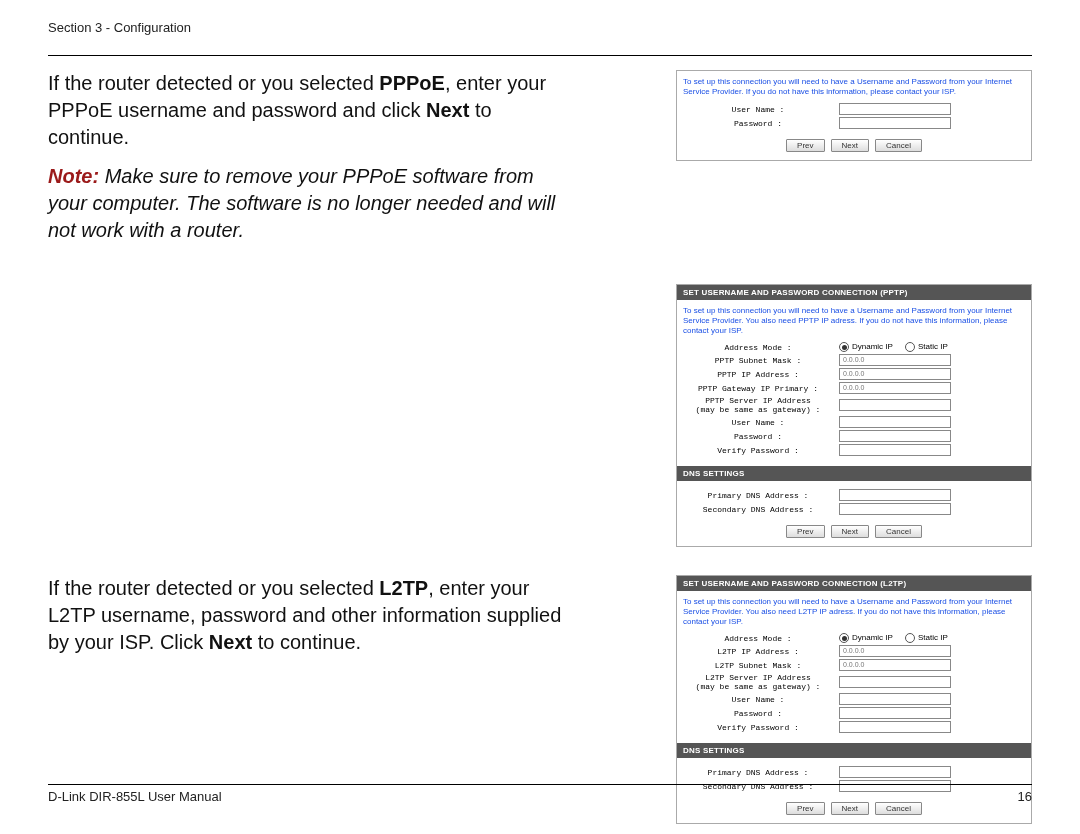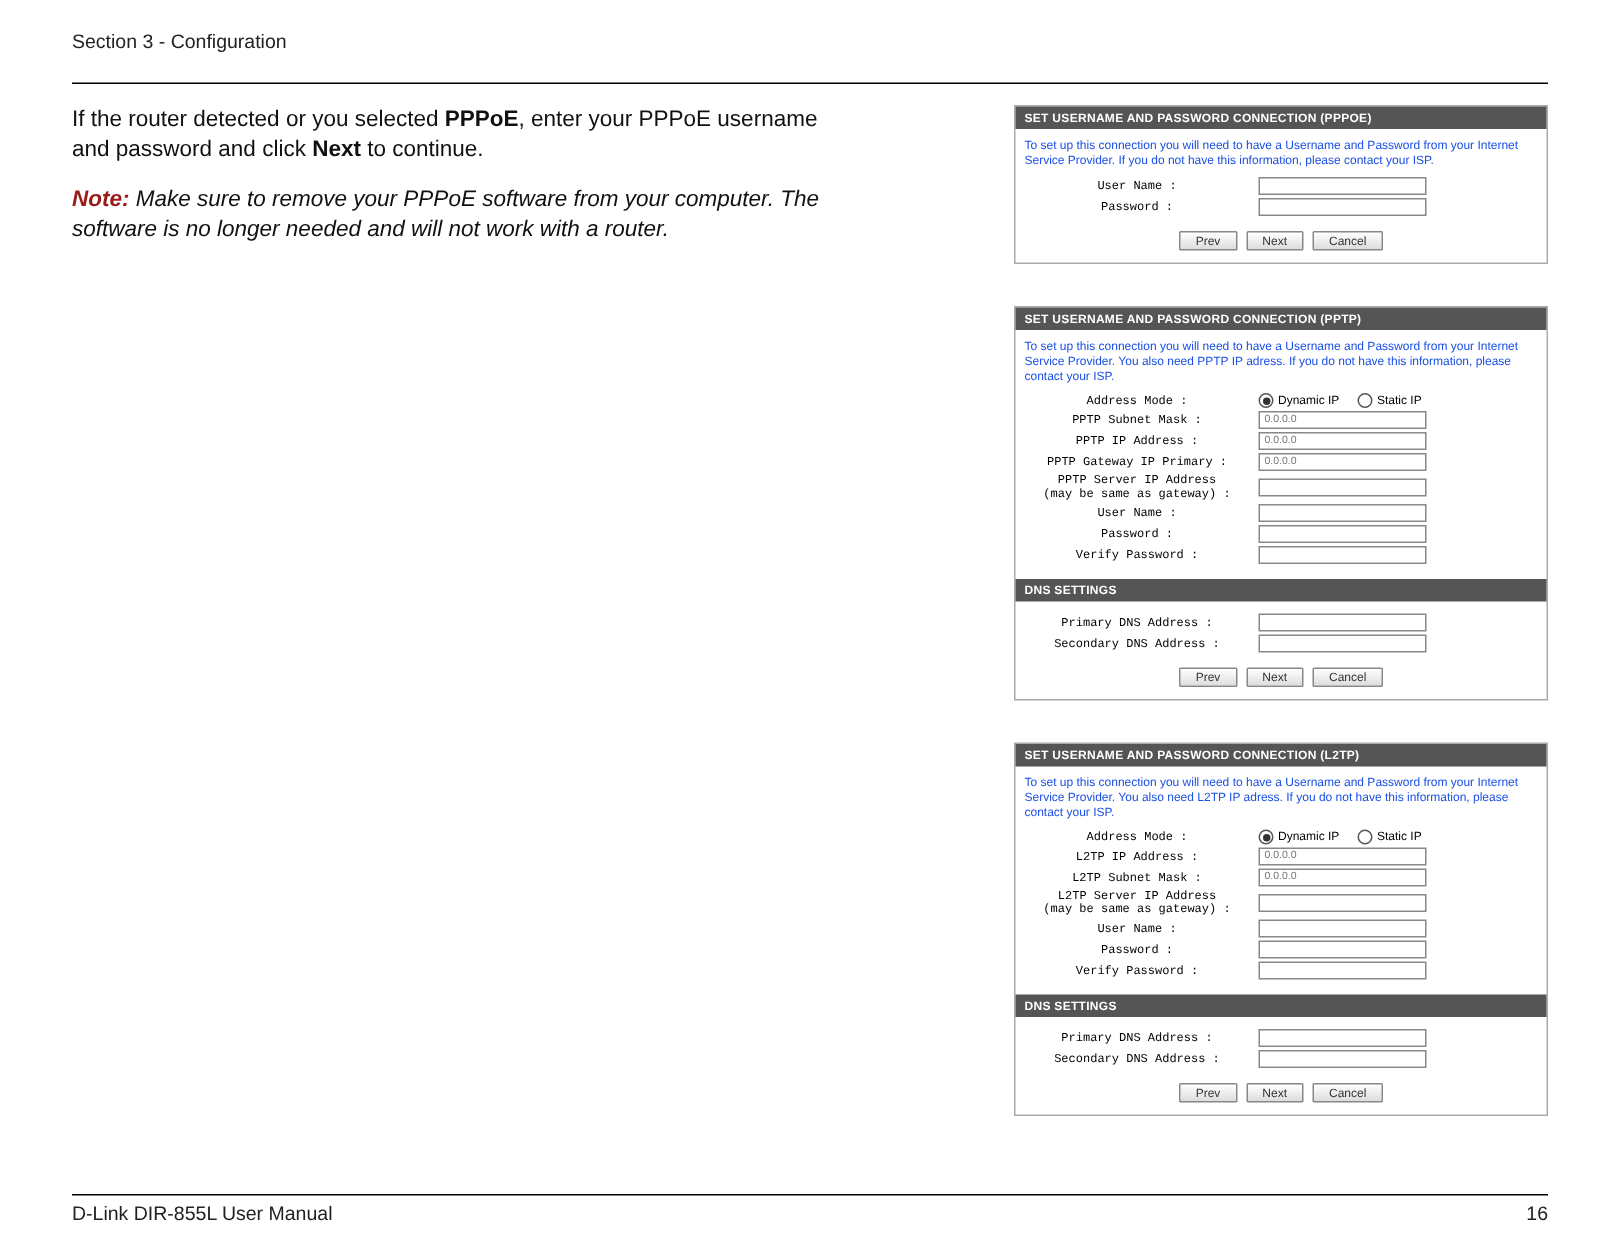--- a/index.html
+++ b/index.html
@@ -18,37 +18,37 @@
 .hdr,.ftr{
   font-size:13px;
   color:#222;
 }
 .hdr{
   padding-bottom:20px;
   border-bottom:1px solid #000;
 }
 .ftr{
   position:absolute;
-  left:48px;right:48px;bottom:18px;
+  left:48px;right:48px;bottom:30px;
   border-top:1px solid #000;
   padding-top:4px;
 }
 .ftr .pg{float:right}
 .content{
   padding-top:14px;
 }
 .row{
   display:flex;
   align-items:flex-start;
   margin-bottom:28px;
 }
 .col-text{
   width:520px;
   padding-right:20px;
-  font-size:15px;
+  font-size:20px;
   line-height:1.35;
   color:#111;
 }
 .col-text p{margin:0 0 12px 0}
 .col-text .note-label{color:#9b1a1a;font-weight:bold;font-style:italic}
 .col-text em{font-style:italic}
 .col-shot{flex:1}
 .panel{
   border:1px solid #aaa;
   font-family:Arial,Helvetica,sans-serif;
@@ -127,21 +127,20 @@
 <div class="page">
   <div class="hdr">Section 3 - Configuration</div>
   <div class="content" id="content">
       <div class="row">
         <div class="col-text">
           <p>If the router detected or you selected <b>PPPoE</b>, enter your PPPoE username and password and click <b>Next</b> to continue.</p>
           <p><span class="note-label">Note:</span> <em>Make sure to remove your PPPoE software from your computer. The software is no longer needed and will not work with a router.</em></p>
         </div>
         <div class="col-shot">
           <div class="panel">
-            <div class="bar">SET USERNAME AND PASSWORD CONNECTION (PPPOE)</div>
             <div class="body">
               <div class="desc">To set up this connection you will need to have a Username and Password from your Internet Service Provider. If you do not have this information, please contact your ISP.</div>
               <div class="frow">
                 <div class="flabel">User Name :</div>
                 <div class="finput"></div>
               </div>
               <div class="frow">
                 <div class="flabel">Password :</div>
                 <div class="finput"></div>
               </div>
@@ -204,20 +203,23 @@
               <div class="frow">
                 <div class="flabel">Secondary DNS Address :</div>
                 <div class="finput"></div>
               </div>
               <div class="btns"><span class="btn">Prev</span><span class="btn">Next</span><span class="btn">Cancel</span></div>
             </div>
           </div>
         </div>
       </div>
       <div class="row">
+        <div class="col-text">
+          <p>If the router detected or you selected <b>L2TP</b>, enter your L2TP username, password and other information supplied by your ISP. Click <b>Next</b> to continue.</p>
+        </div>
         <div class="col-shot">
           <div class="panel">
             <div class="bar">SET USERNAME AND PASSWORD CONNECTION (L2TP)</div>
             <div class="body">
               <div class="desc">To set up this connection you will need to have a Username and Password from your Internet Service Provider. You also need L2TP IP adress. If you do not have this information, please contact your ISP.</div>
               <div class="frow">
                 <div class="flabel">Address Mode :</div>
                 <div><span class="radio-dot sel"></span><span style="margin-right: 10px;">Dynamic IP   </span><span class="radio-dot"></span><span style="margin-right: 10px;">Static IP   </span></div>
               </div>
               <div class="frow">

